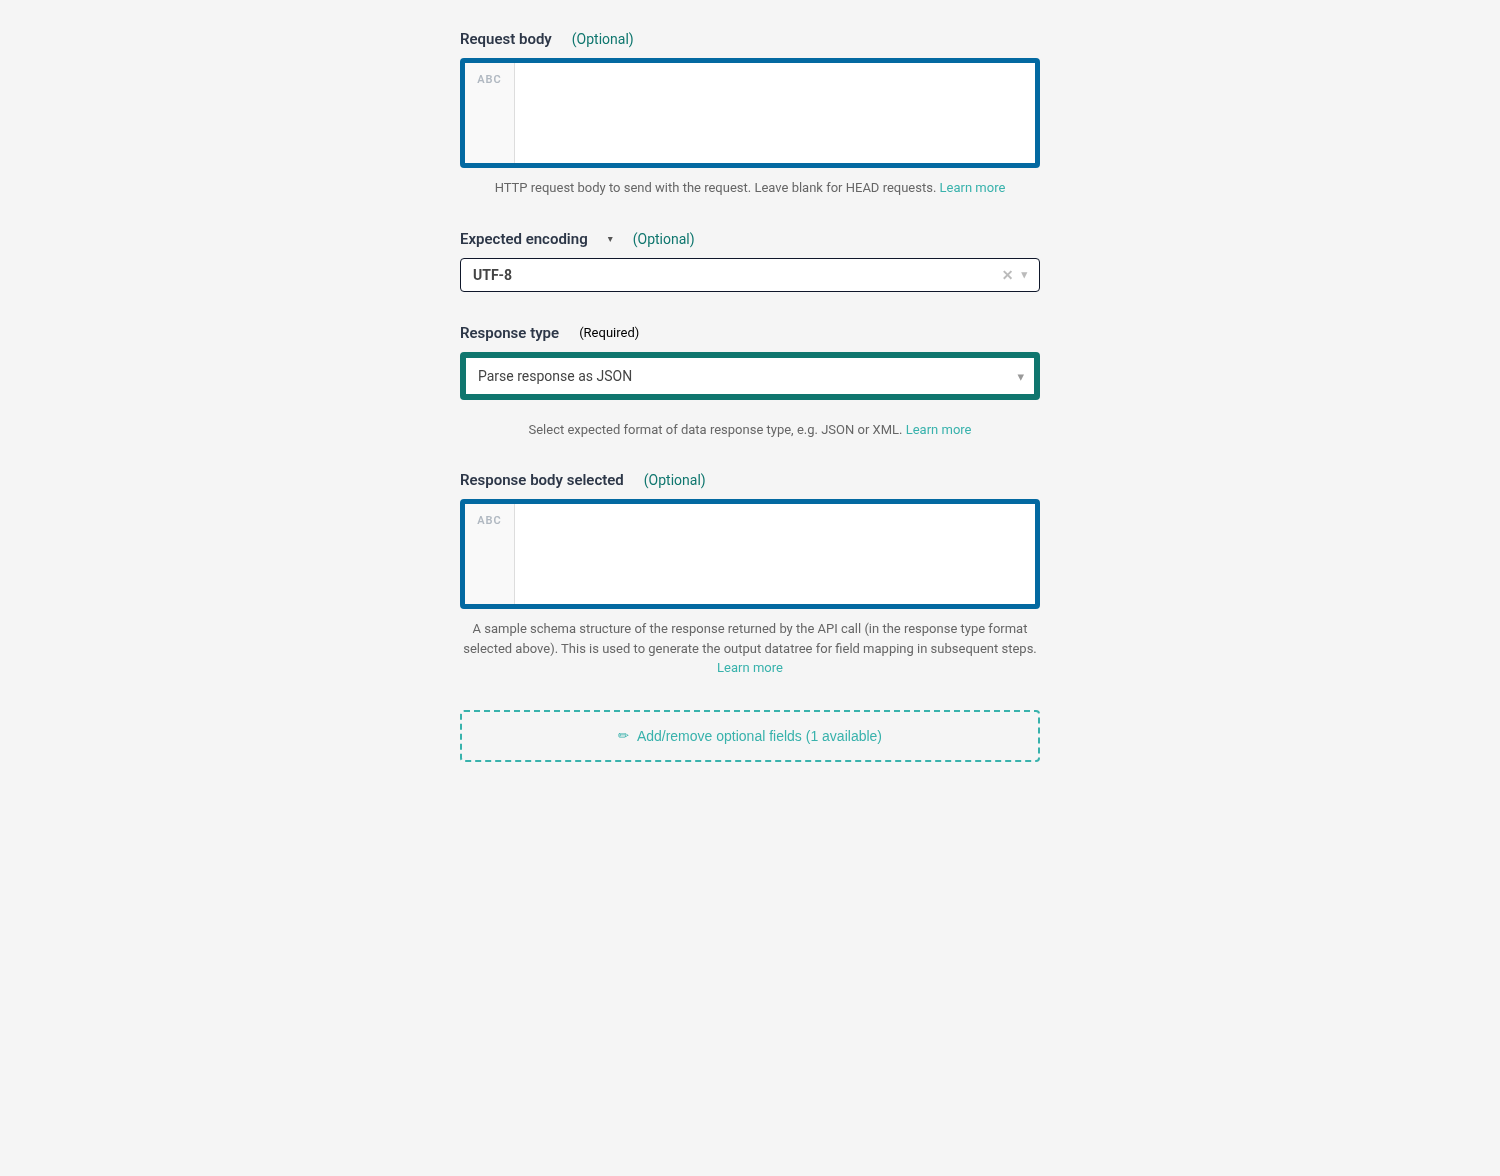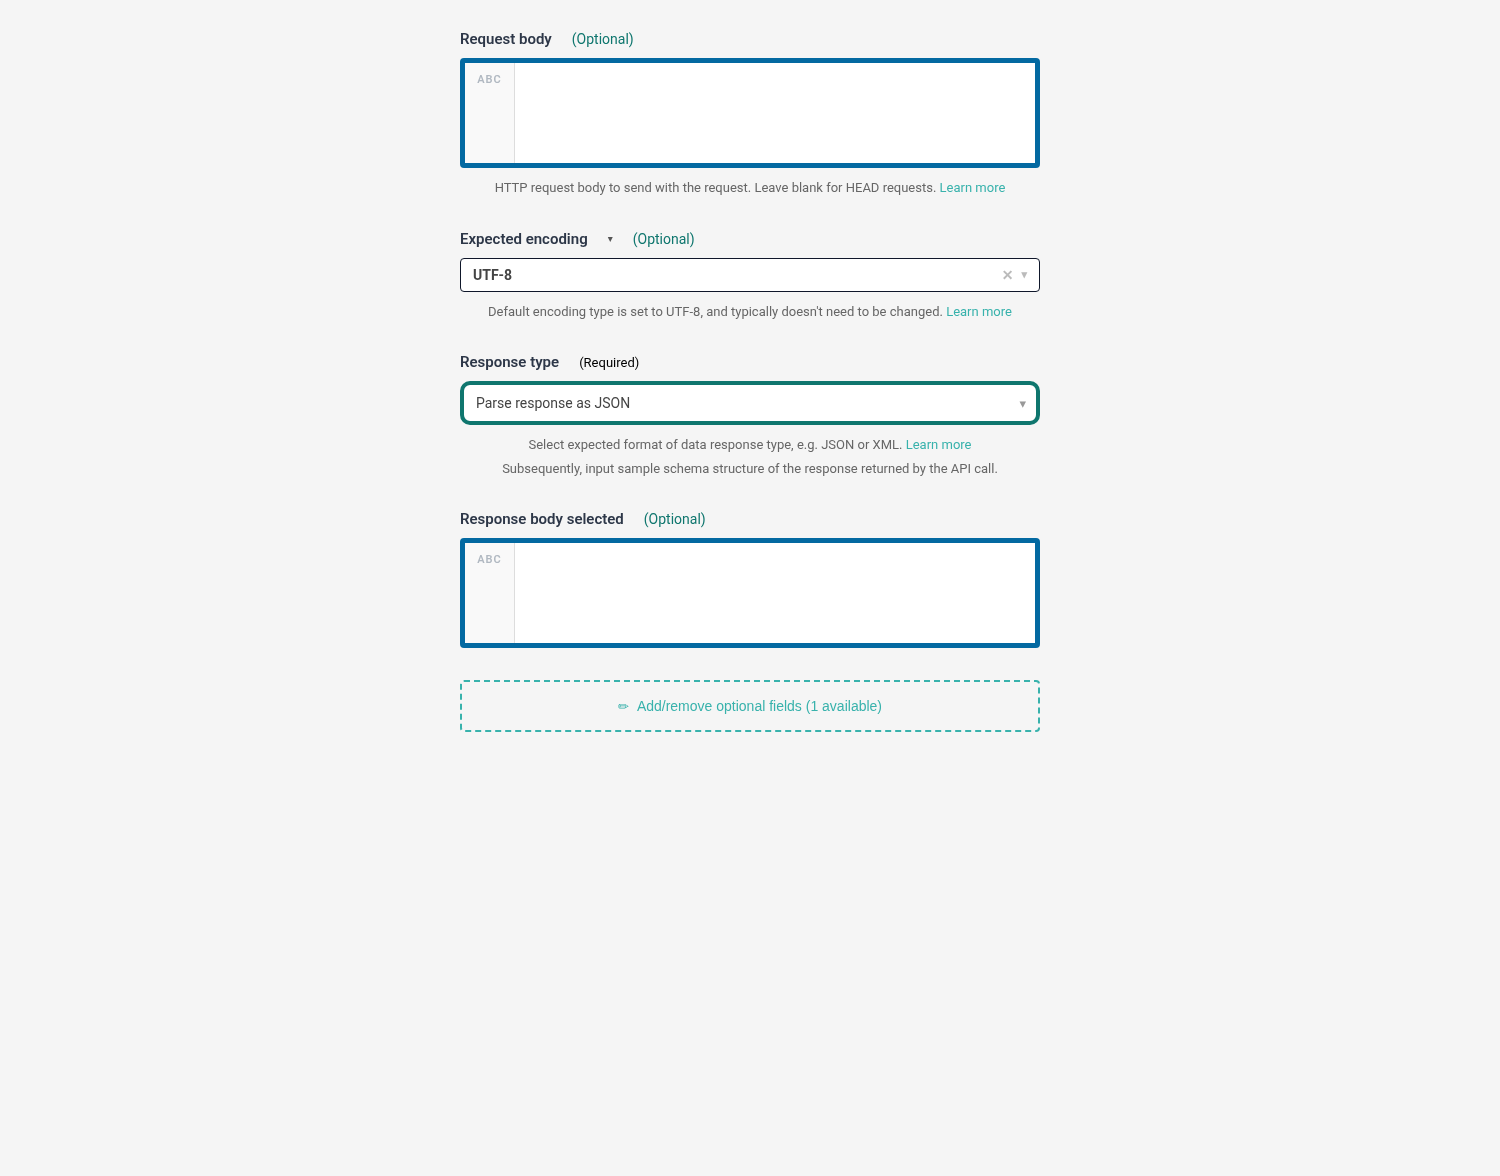--- a/index.html
+++ b/index.html
@@ -105,24 +105,24 @@
     }
 
     .link {
       color: #38b2ac;
       text-decoration: none;
       cursor: pointer;
     }
 
     .select-wrapper {
       position: relative;
-      border: 4px solid #0f766e;
-      border-radius: 10px;
-      background: #fff;
-      margin-bottom: 10px;
+      border: 6px solid #0f766e;
+      border-radius: 4px;
+      background: #fff;
+      margin-bottom: 20px;
     }
 
     .select-field {
       width: 100%;
       padding: 10px 40px 10px 12px;
       font-size: 14px;
       color: #444;
       background: transparent;
       border: none;
       outline: none;
@@ -232,26 +232,20 @@
       <span class="dropdown-arrow">▾</span>
       <span class="section-optional">(Optional)</span>
     </div>
     <div class="encoding-field-wrapper">
       <span class="encoding-value">UTF-8</span>
       <div class="encoding-actions">
         <span class="encoding-clear">✕</span>
         <span class="encoding-dropdown">▾</span>
       </div>
     </div>
-    <p class="helper-text">
-      <span>Default encoding type is set to UTF-8, and typically doesn't need to be changed.</span>
-      <a class="link" href="#">
-        <span>Learn more</span>
-      </a>
-    </p>
   </div>
 
   <div class="section">
     <div class="section-label">
       <span class="section-title">Response type</span>
       <span class="section-required">(Required)</span>
     </div>
     <div class="select-wrapper">
       <select class="select-field">
         <option>Parse response as JSON</option>
@@ -259,32 +253,37 @@
       <div class="select-icons">
         <span>▾</span>
       </div>
     </div>
     <p class="helper-text">
       <span>Select expected format of data response type, e.g. JSON or XML.</span>
       <a class="link" href="#">
         <span>Learn more</span>
       </a>
     </p>
-    <p class="helper-text">Subsequently, input sample schema structure of the response returned by the API call.</p>
   </div>
 
   <div class="section">
     <div class="section-label">
       <span class="section-title">Response body selected</span>
       <span class="section-optional">(Optional)</span>
     </div>
     <div class="textarea-wrapper">
       <div class="textarea-sidebar">ABC</div>
       <textarea class="textarea-field" style=""></textarea>
     </div>
+    <p class="helper-text">
+      <span>A sample schema structure of the response returned by the API call (in the response type format selected above). This is used to generate the output datatree for field mapping in subsequent steps.</span>
+      <a class="link" href="#">
+        <span>Learn more</span>
+      </a>
+    </p>
   </div>
 
   <button class="add-fields-button">
     <span class="pencil-icon">✏</span>
     <span>Add/remove optional fields (1 available)</span>
   </button>
 
 </div>
 
 </body></html>

